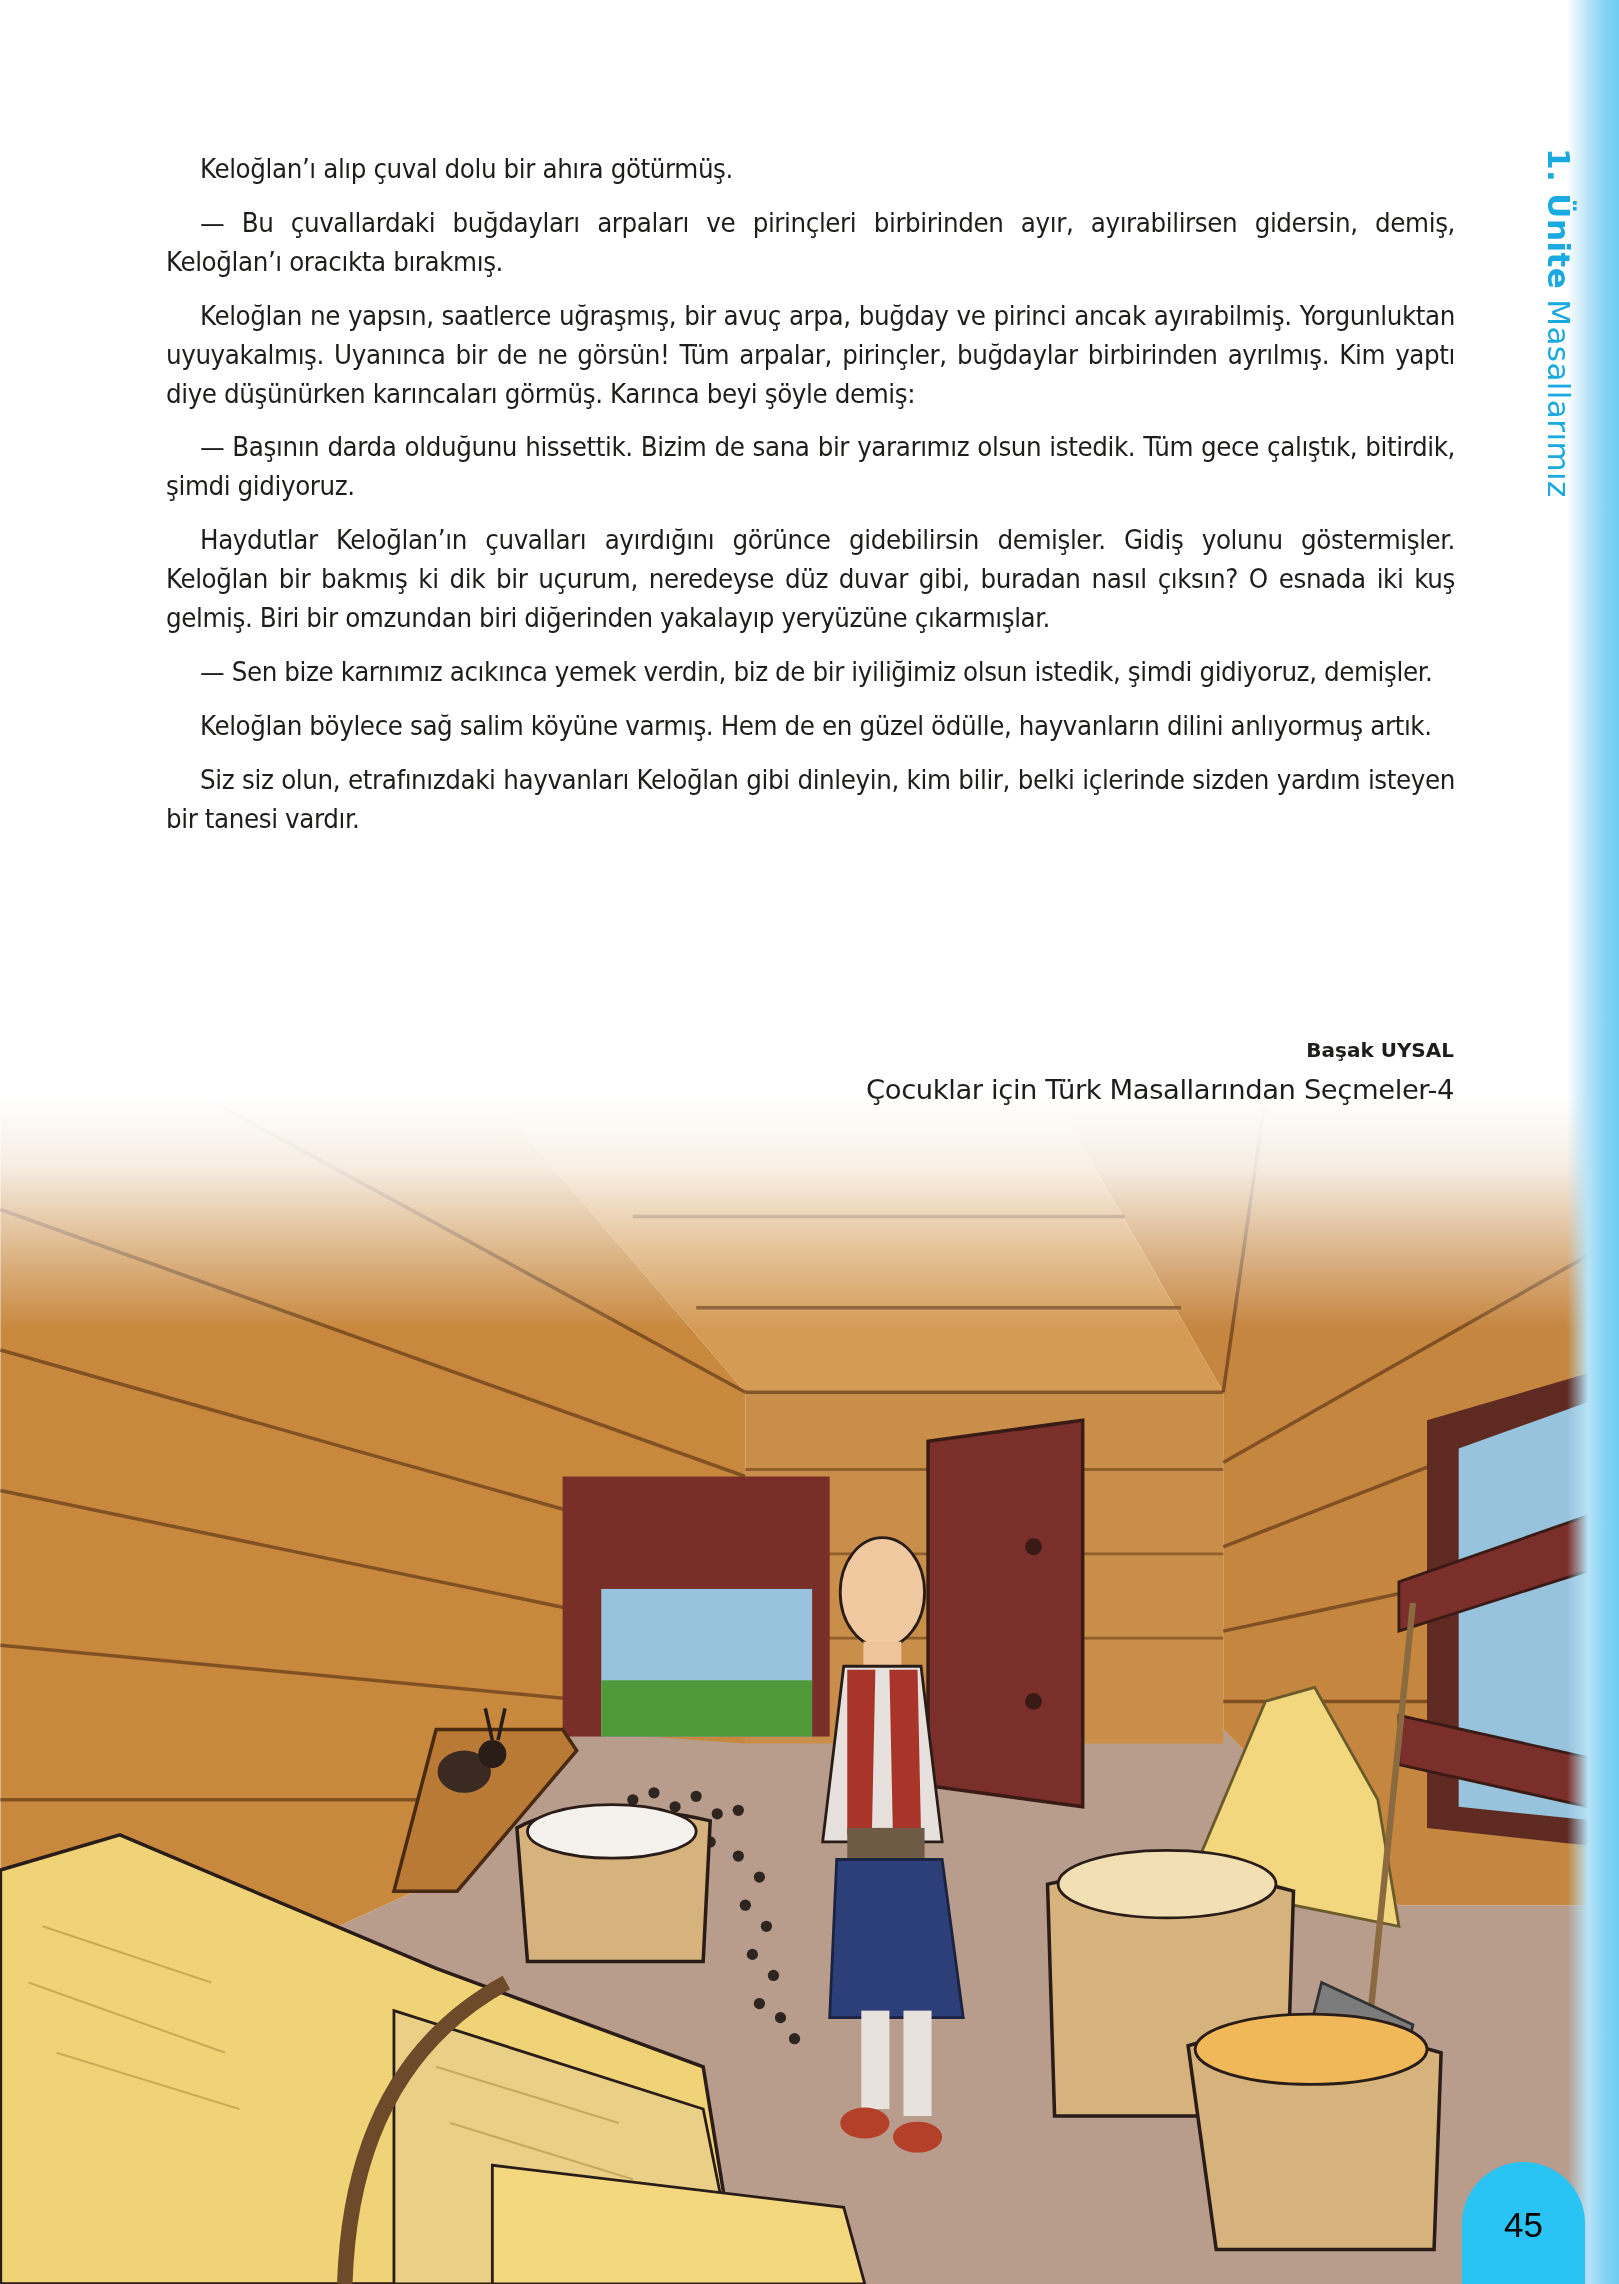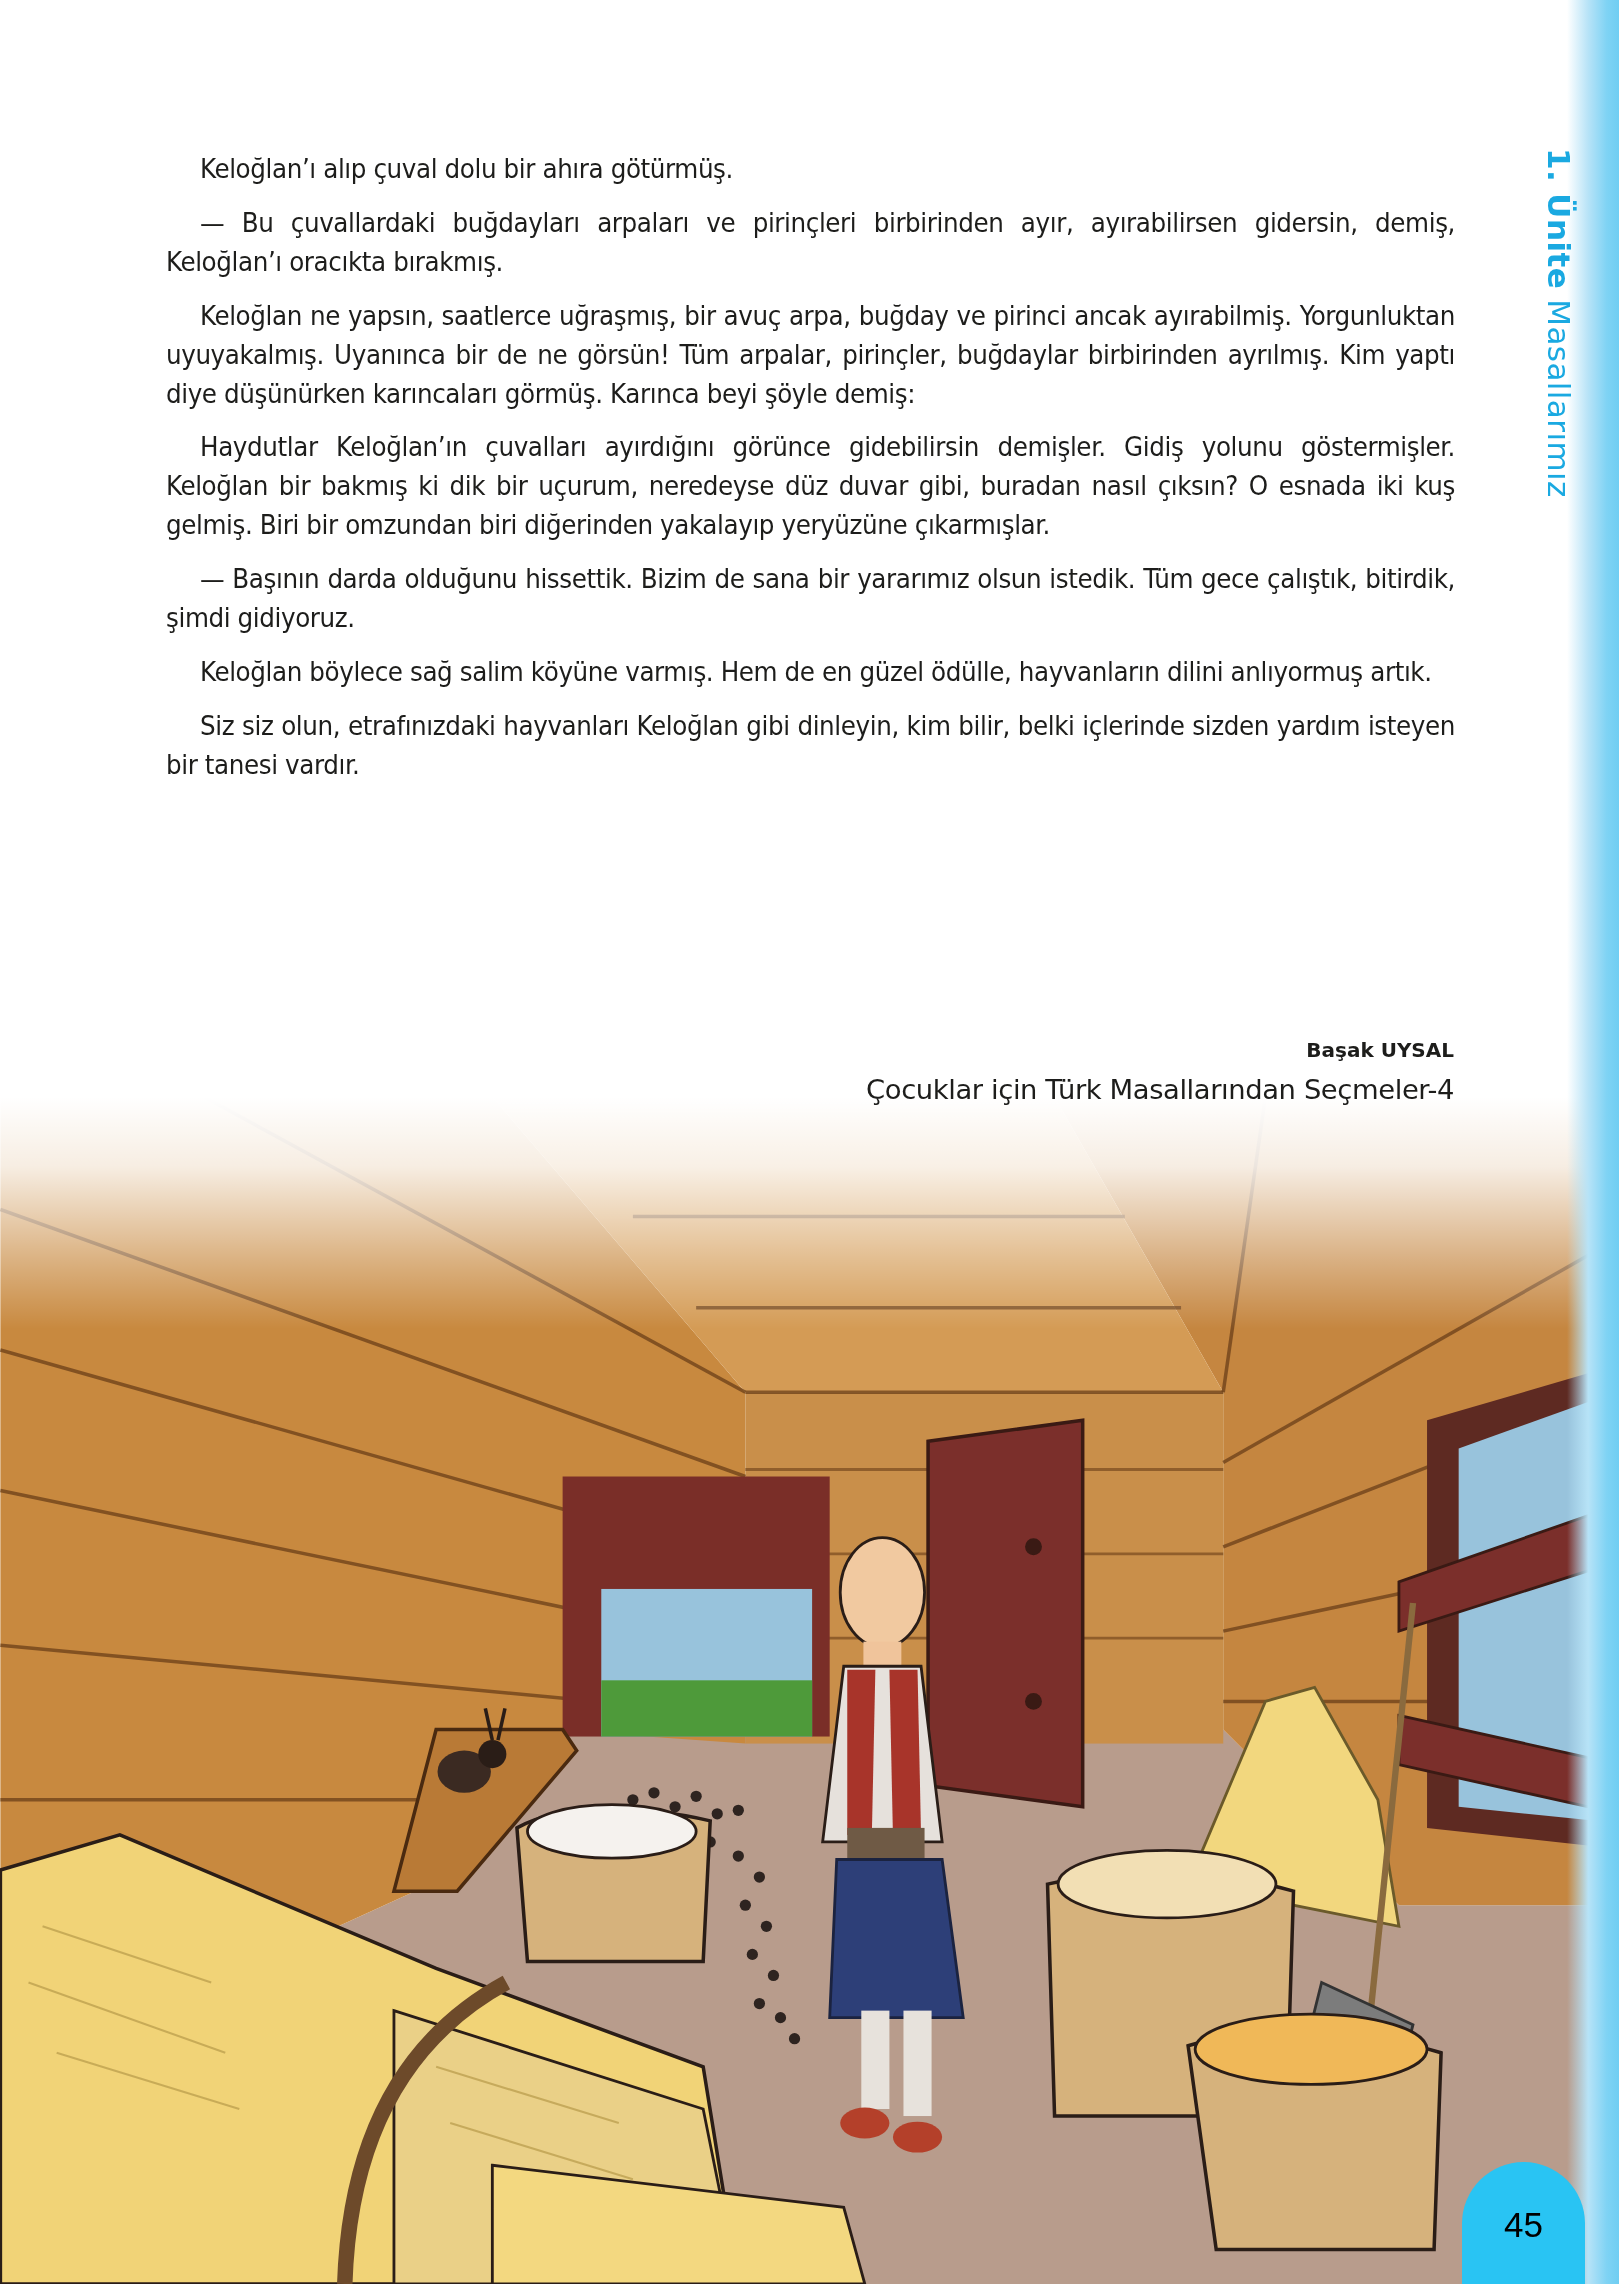--- a/index.html
+++ b/index.html
@@ -91,22 +91,23 @@
   <div class="rot">
     <b>1. Ünite</b>
     <span class="light">Masallarımız</span>
   </div>
 </div>
 
 <div class="story">
   <p>Keloğlan’ı alıp çuval dolu bir ahıra götürmüş.</p>
   <p>— Bu çuvallardaki buğdayları arpaları ve pirinçleri birbirinden ayır, ayırabilirsen gidersin, demiş, Keloğlan’ı oracıkta bırakmış.</p>
   <p>Keloğlan ne yapsın, saatlerce uğraşmış, bir avuç arpa, buğday ve pirinci ancak ayırabilmiş. Yorgunluktan uyuyakalmış.  Uyanınca bir de ne görsün! Tüm arpalar, pirinçler, buğdaylar birbirinden ayrılmış. Kim yaptı diye düşünürken karıncaları görmüş. Karınca beyi şöyle demiş:</p>
+  <p>— Başının darda olduğunu hissettik. Bizim de sana bir yararımız olsun istedik. Tüm gece çalıştık, bitirdik, şimdi gidiyoruz.</p>
   <p>Haydutlar Keloğlan’ın çuvalları ayırdığını görünce gidebilirsin demişler. Gidiş yolunu göstermişler. Keloğlan bir bakmış ki dik bir uçurum, neredeyse düz duvar gibi, buradan nasıl çıksın? O esnada iki kuş gelmiş. Biri bir omzundan biri diğerinden yakalayıp yeryüzüne çıkarmışlar.</p>
-  <p>— Başının darda olduğunu hissettik. Bizim de sana bir yararımız olsun istedik. Tüm gece çalıştık, bitirdik, şimdi gidiyoruz.</p>
+  <p>— Sen bize karnımız acıkınca yemek verdin, biz de bir iyiliğimiz olsun istedik, şimdi gidiyoruz, demişler.</p>
   <p>Keloğlan böylece sağ salim köyüne varmış. Hem de en güzel ödülle, hayvanların dilini anlıyormuş artık.</p>
   <p>Siz siz olun, etrafınızdaki hayvanları Keloğlan gibi dinleyin, kim bilir, belki içlerinde sizden yardım isteyen bir tanesi vardır.</p>
 </div>
 
 <div class="attribution">
   <div class="author">Başak UYSAL</div>
   <div class="source">Çocuklar için Türk Masallarından Seçmeler-4</div>
 </div>
 
 <div class="illustration">

